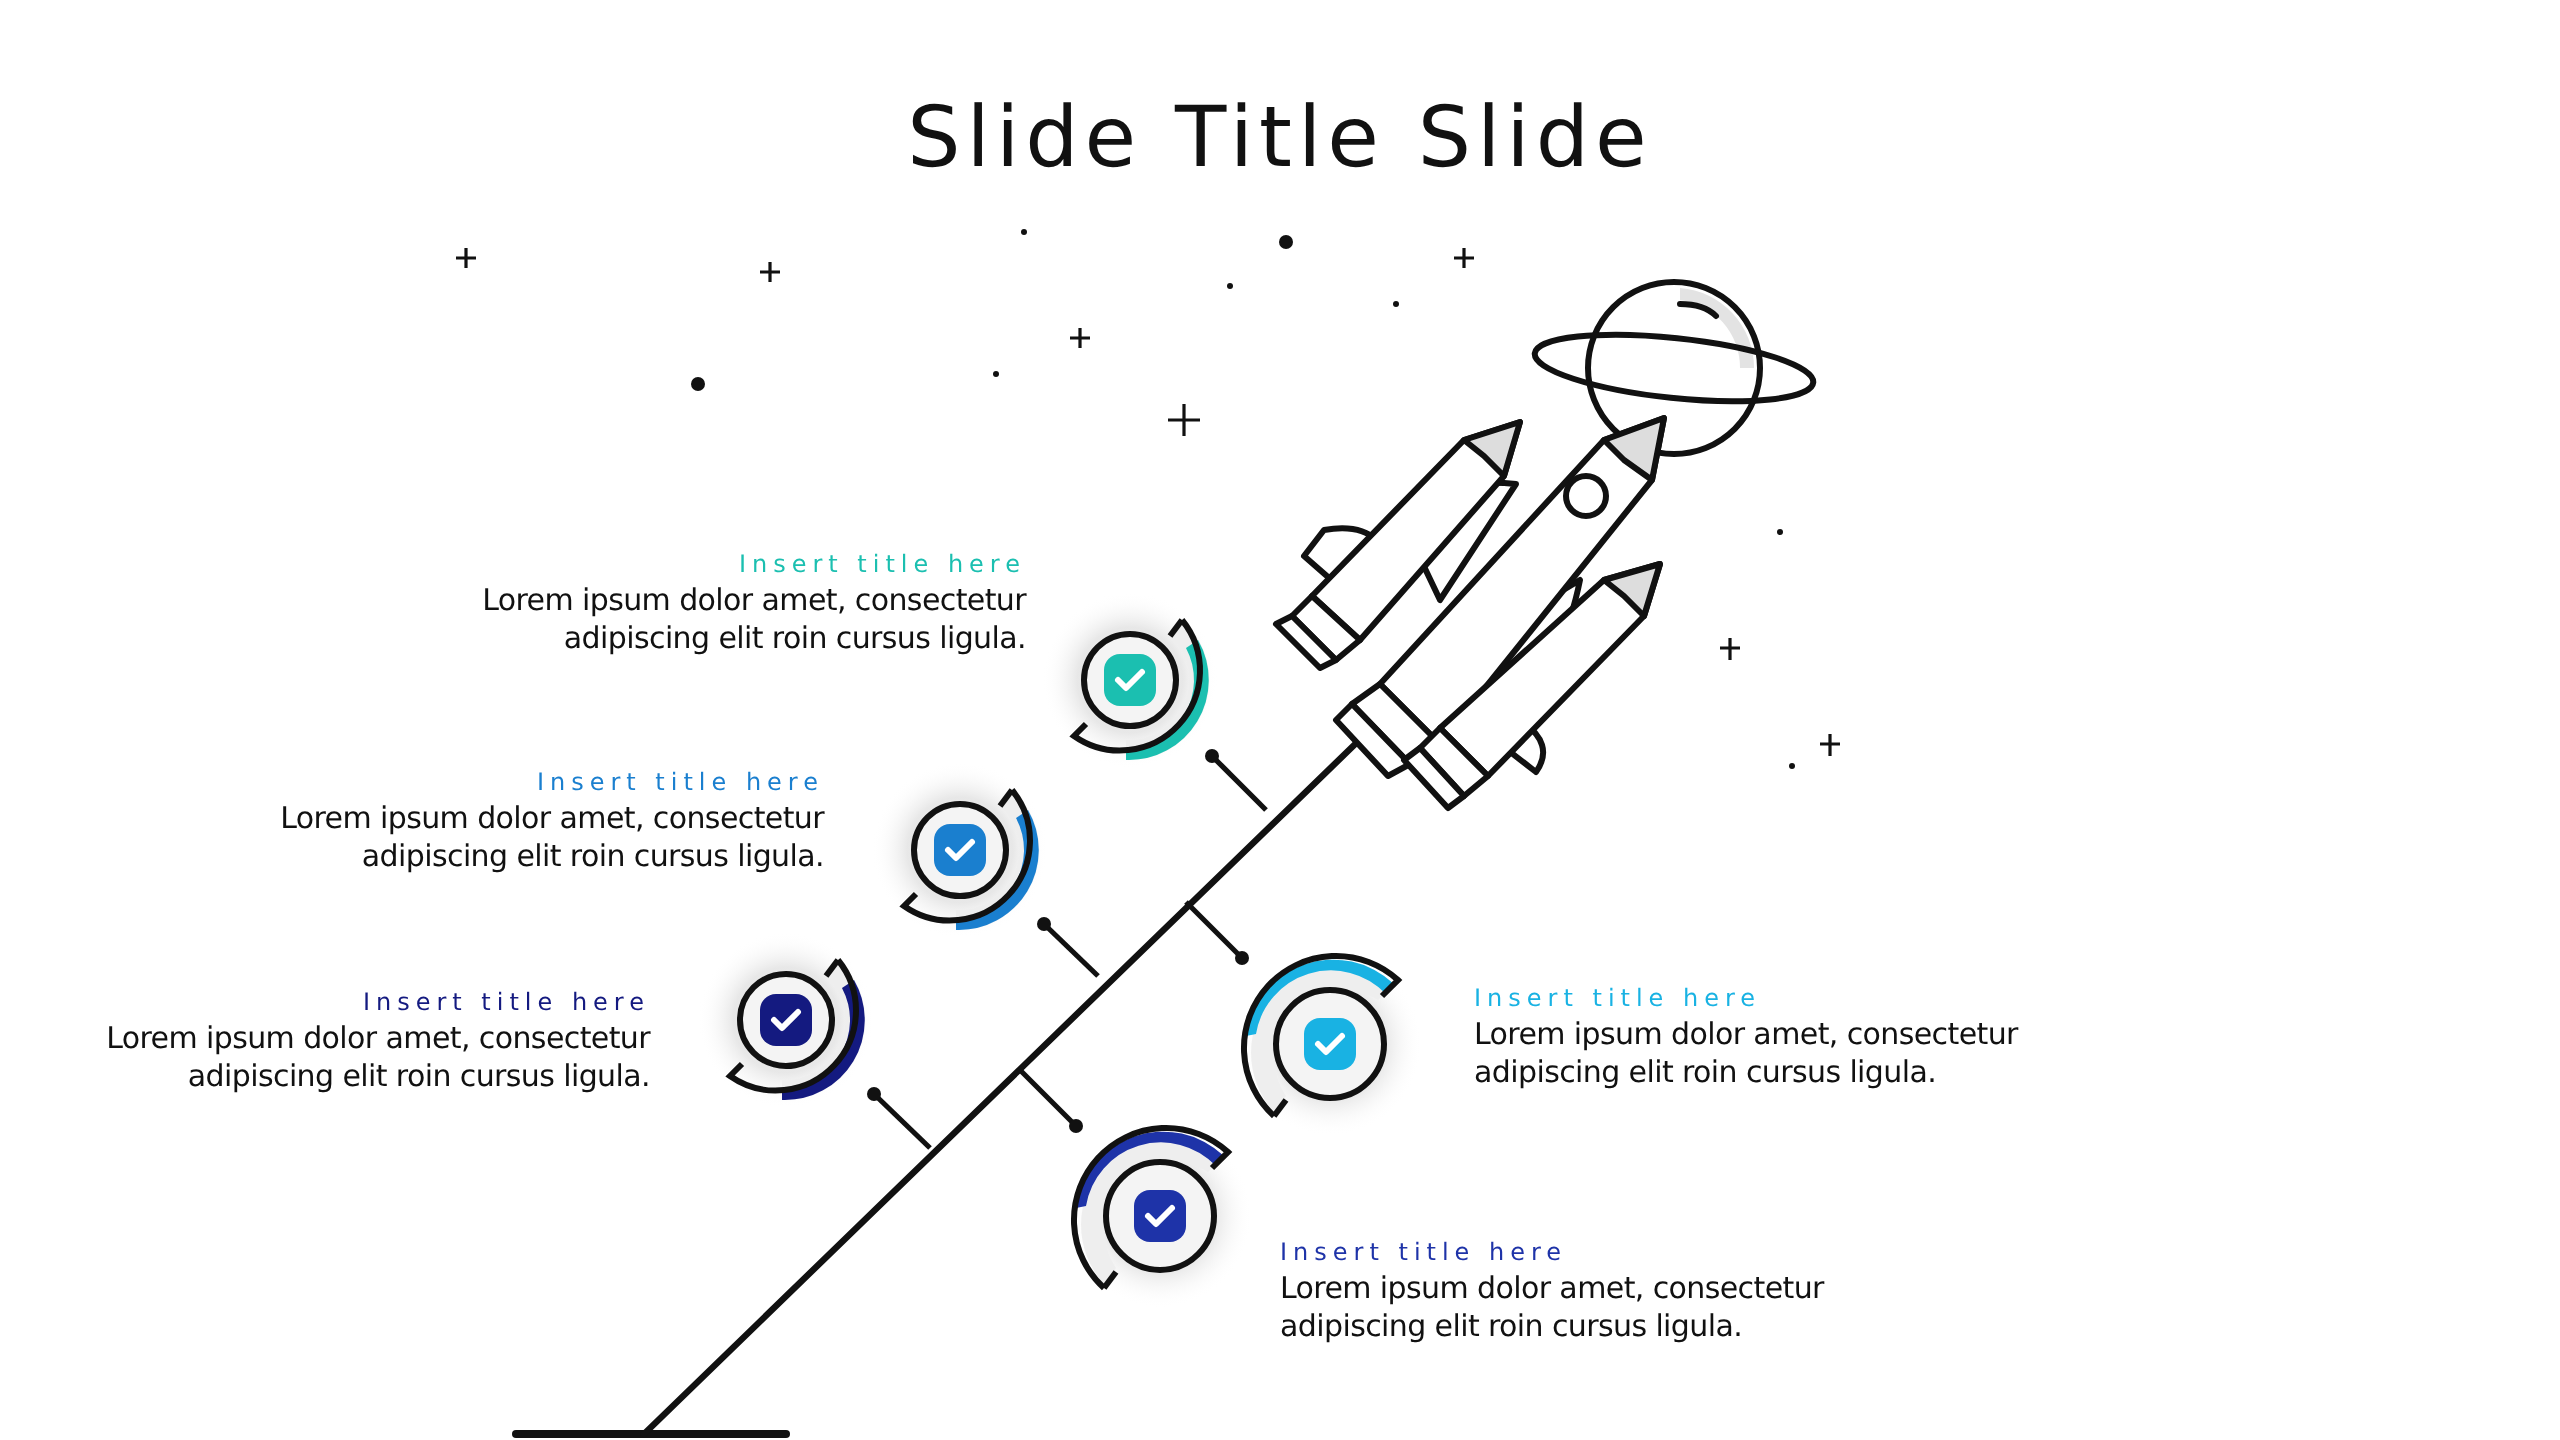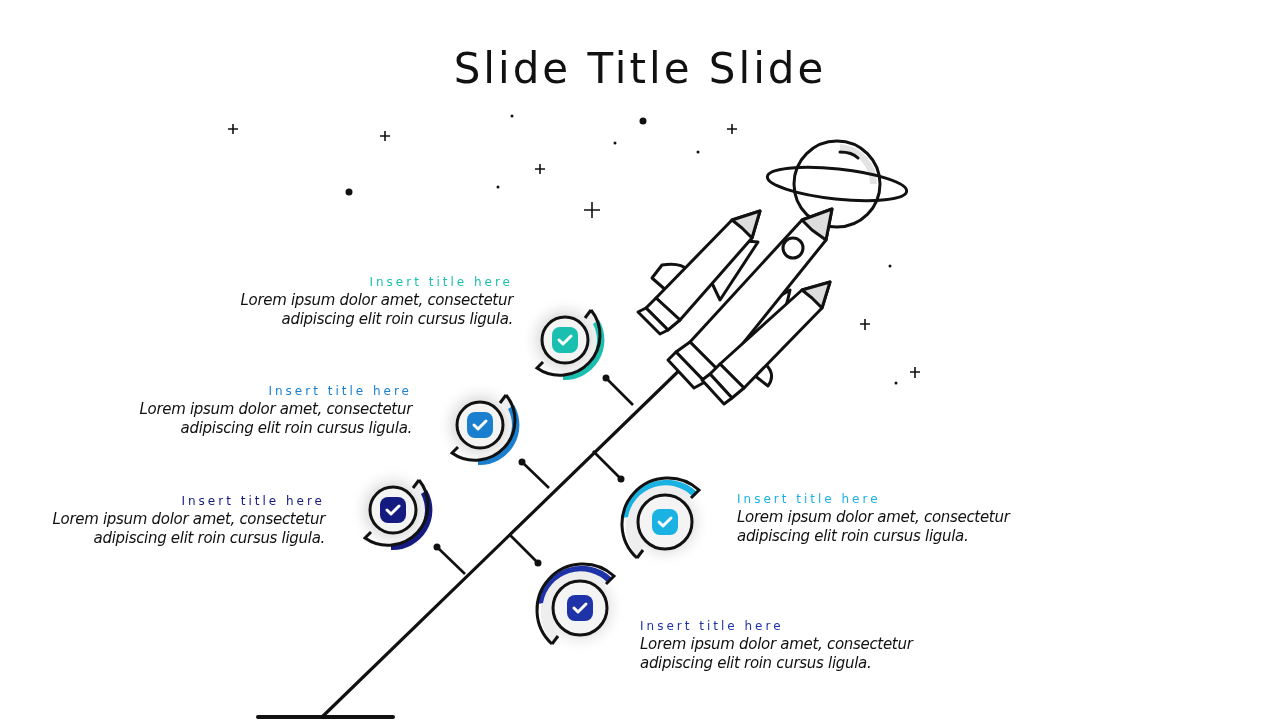--- a/index.html
+++ b/index.html
@@ -3,21 +3,21 @@
 <meta charset="utf-8">
 <style>
   html, body { margin:0; padding:0; }
   body { width:1280px; height:720px; background:#ffffff; position:relative; overflow:hidden; font-family:"DejaVu Sans", sans-serif; }
   .slide-title { position:absolute; top:44px; left:0; width:1280px; text-align:center; font-size:42px; letter-spacing:3px; color:#111111; font-family:"DejaVu Sans", sans-serif; font-weight:normal; }
   svg.art { position:absolute; left:0; top:0; }
   .item { position:absolute; width:420px; }
   .item.right-align { text-align:right; }
   .item.left-align { text-align:left; }
   .item-title { font-size:12px; letter-spacing:3px; margin-bottom:2px; font-family:"DejaVu Sans", sans-serif; }
-  .item-body { font-size:15px; line-height:19px; color:#111111; font-family:"DejaVu Sans", sans-serif; letter-spacing:-0.3px;font-style:italic; }
+  .item-body { font-size:15px; line-height:19px; color:#111111; font-family:"DejaVu Sans", sans-serif; letter-spacing:-0.3px; }
 </style>
 </head>
 <body>
 
 <div class="slide-title">Slide Title Slide</div>
 
 <svg class="art" width="1280" height="720" viewBox="0 0 1280 720">
   <defs>
     <radialGradient id="shadow" cx="50%" cy="50%" r="50%">
       <stop offset="60%" stop-color="#d8d8d8" stop-opacity="0.6"></stop>

